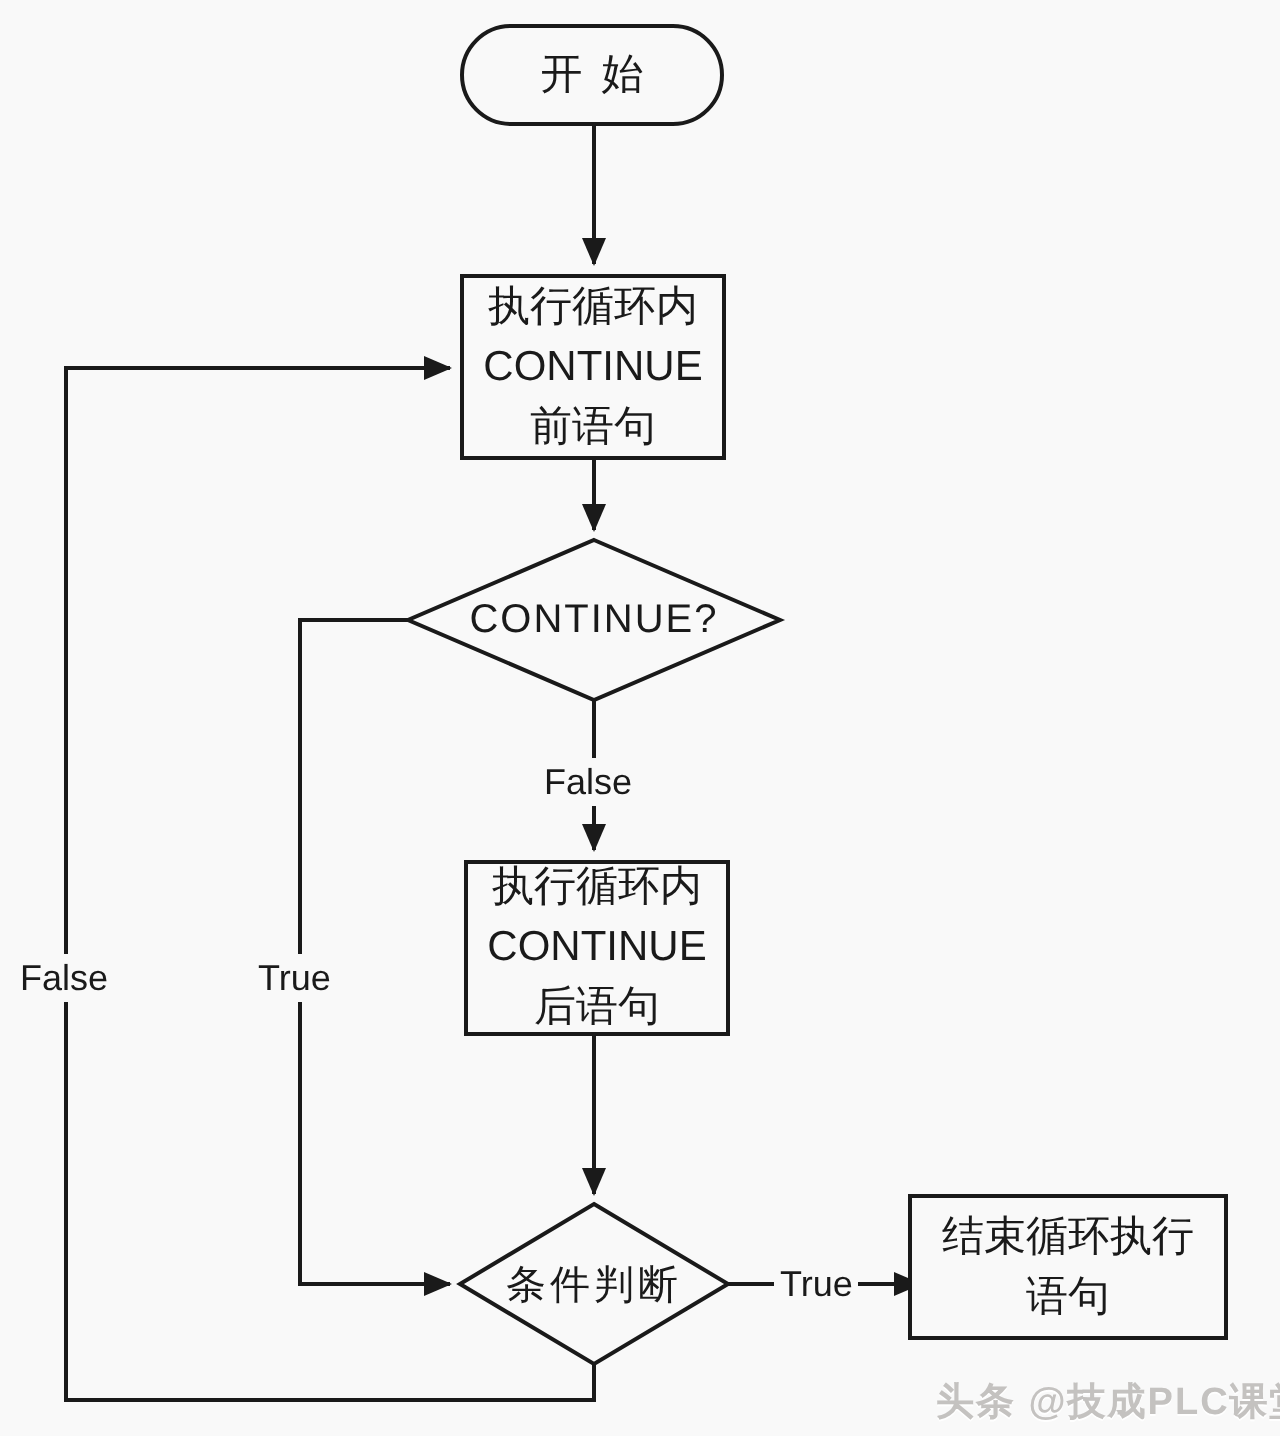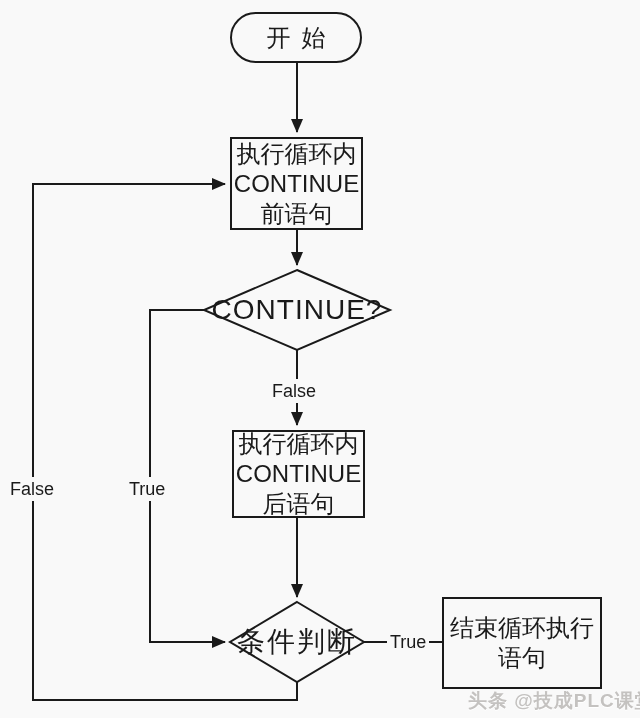--- a/index.html
+++ b/index.html
@@ -23,50 +23,50 @@
   .node {
     position: absolute;
     box-sizing: border-box;
     display: flex;
     flex-direction: column;
     align-items: center;
     justify-content: center;
     text-align: center;
     background: #f9f9f9;
     border: 2px solid #1a1a1a;
-    font-size: 24px;
+    font-size: 21px;
     line-height: 30px;
     color: #1a1a1a;
   }
   .node-start {
     left: 230px; top: 12px;
     width: 132px; height: 51px;
     border-radius: 26px;
     letter-spacing: 0.45em;
     text-indent: 0.45em;
   }
   .node-pre {
     left: 230px; top: 137px;
     width: 133px; height: 93px;
   }
   .node-post {
     left: 232px; top: 430px;
     width: 133px; height: 88px;
   }
   .node-end {
-    left: 442px; top: 597px;
-    width: 160px; height: 92px;
+    left: 454px; top: 597px;
+    width: 160px; height: 73px;
   }
   .diamond-label {
     position: absolute;
     display: flex;
     align-items: center;
     justify-content: center;
     text-align: right;
-    font-size: 28px;
+    font-size: 20px;
     color: #1a1a1a;
     background: transparent;
     border: none;
   }
   .diamond-continue {
     left: 204px; top: 270px;
     width: 186px; height: 80px;
     letter-spacing: 1px;
   }
   .diamond-condition {

